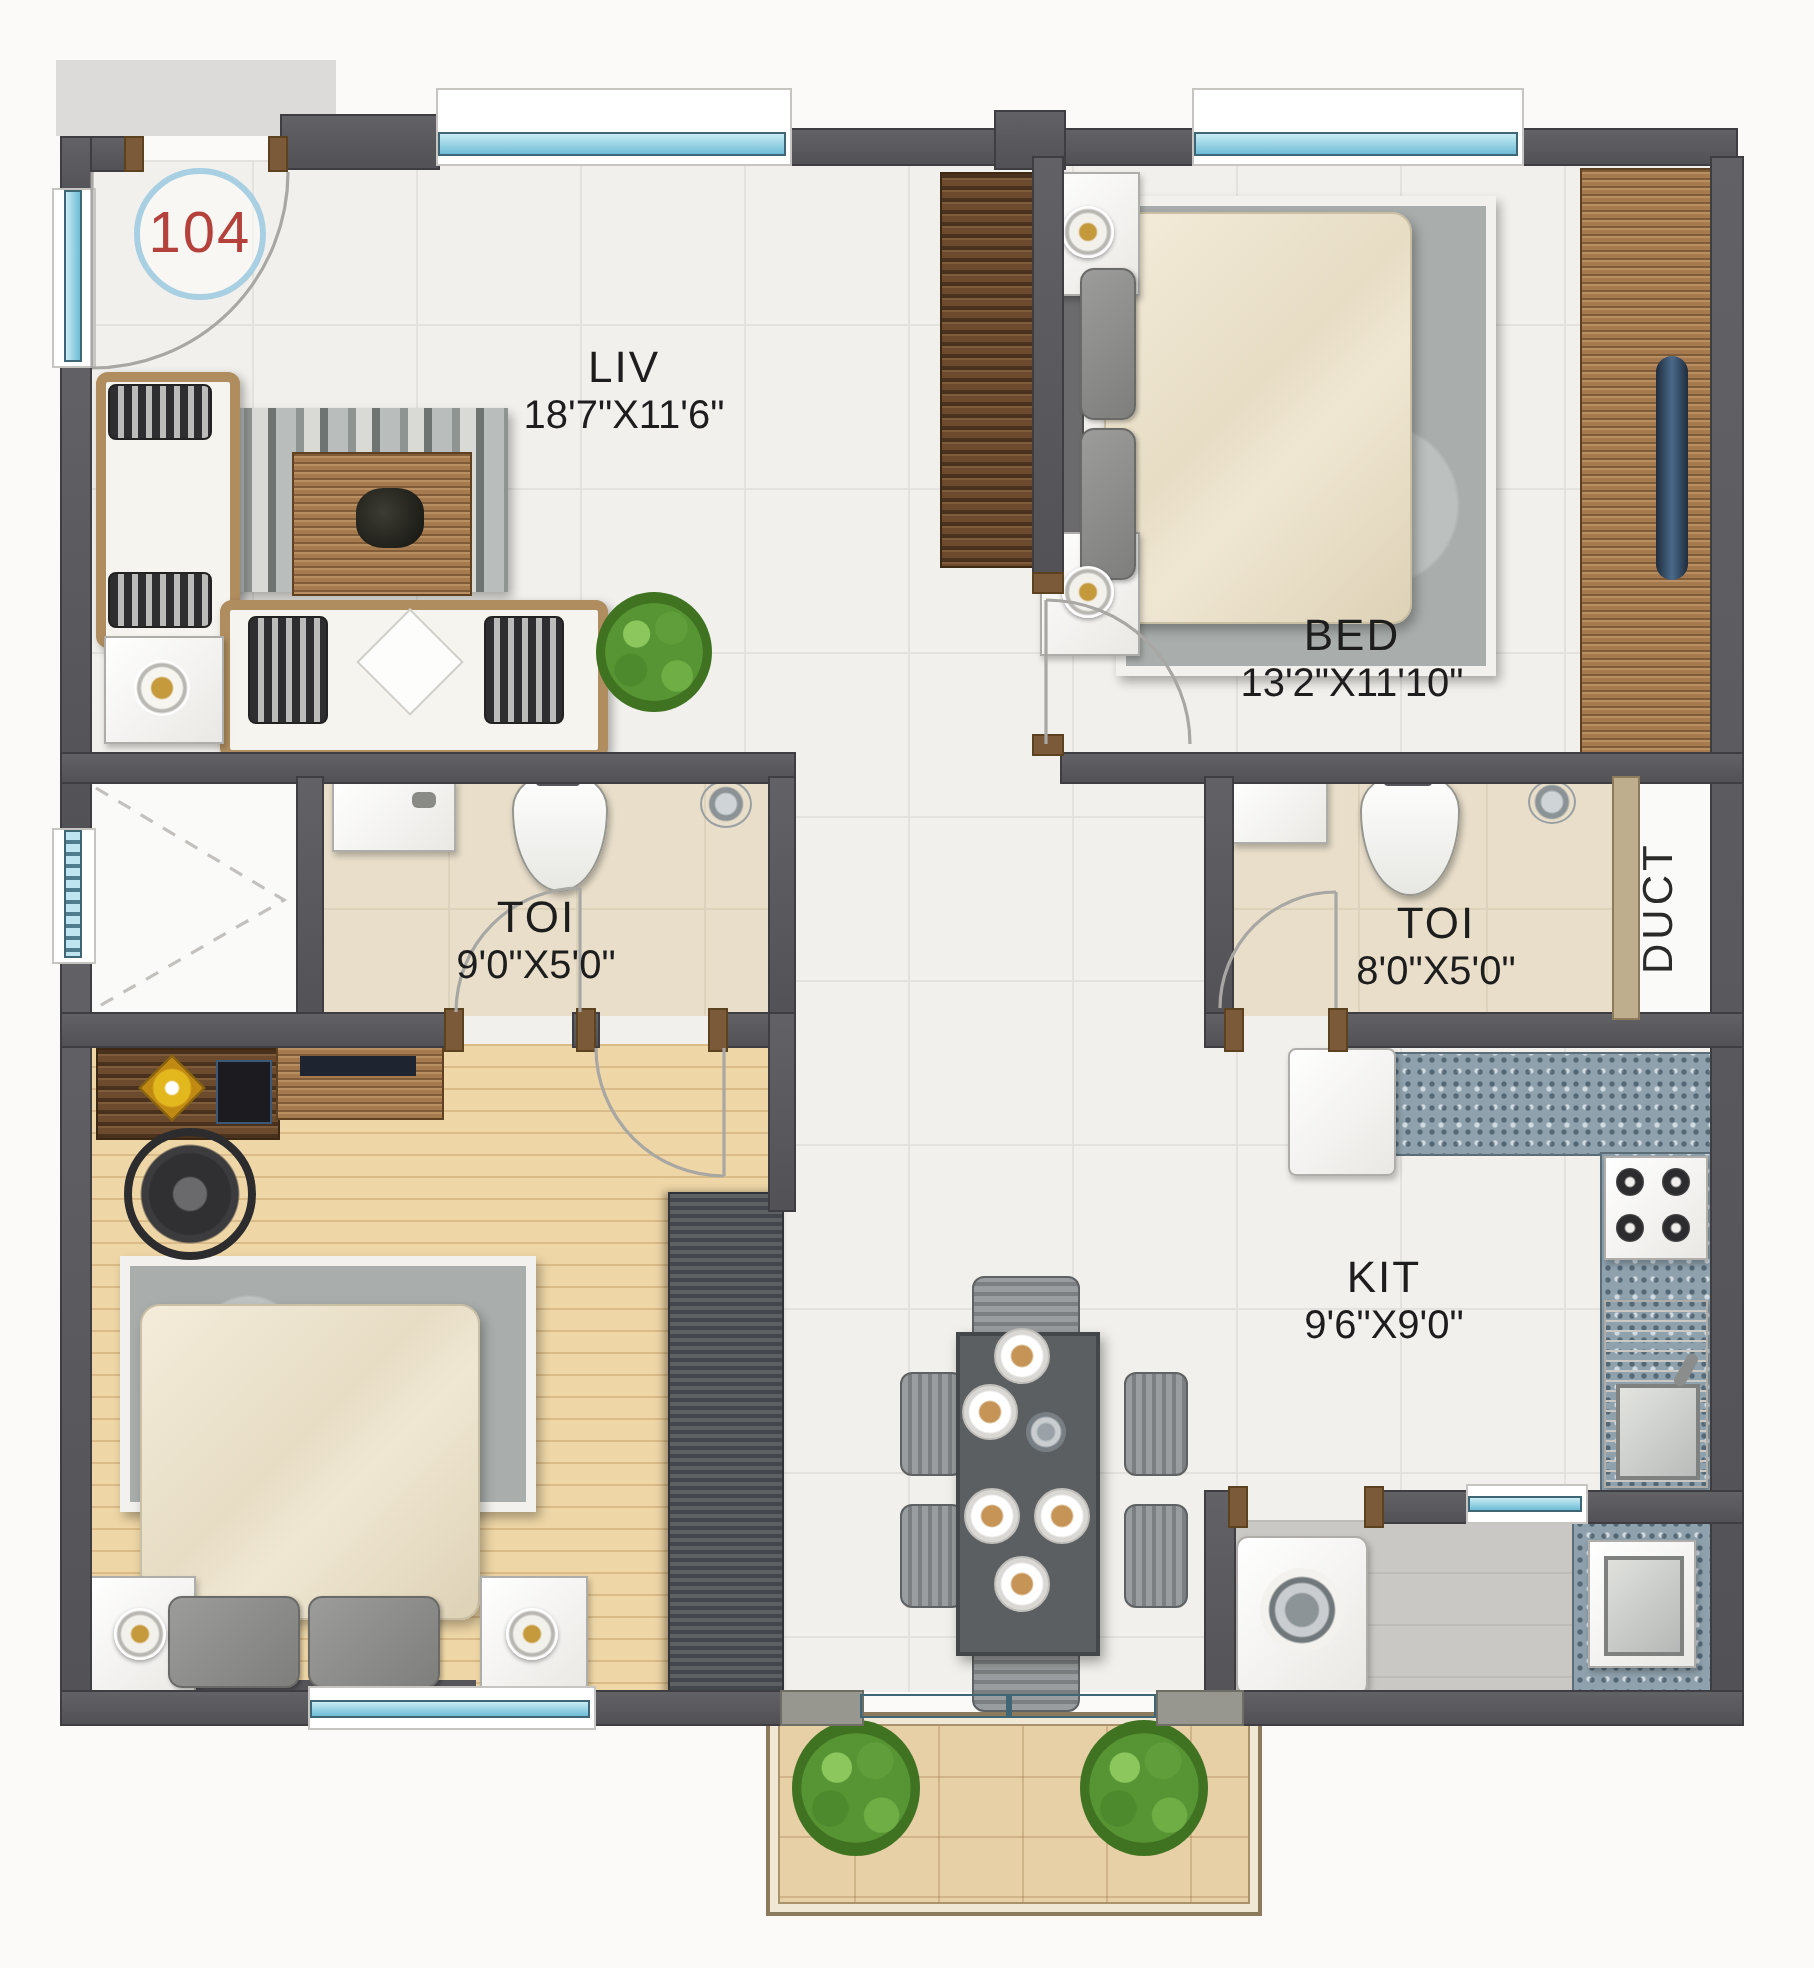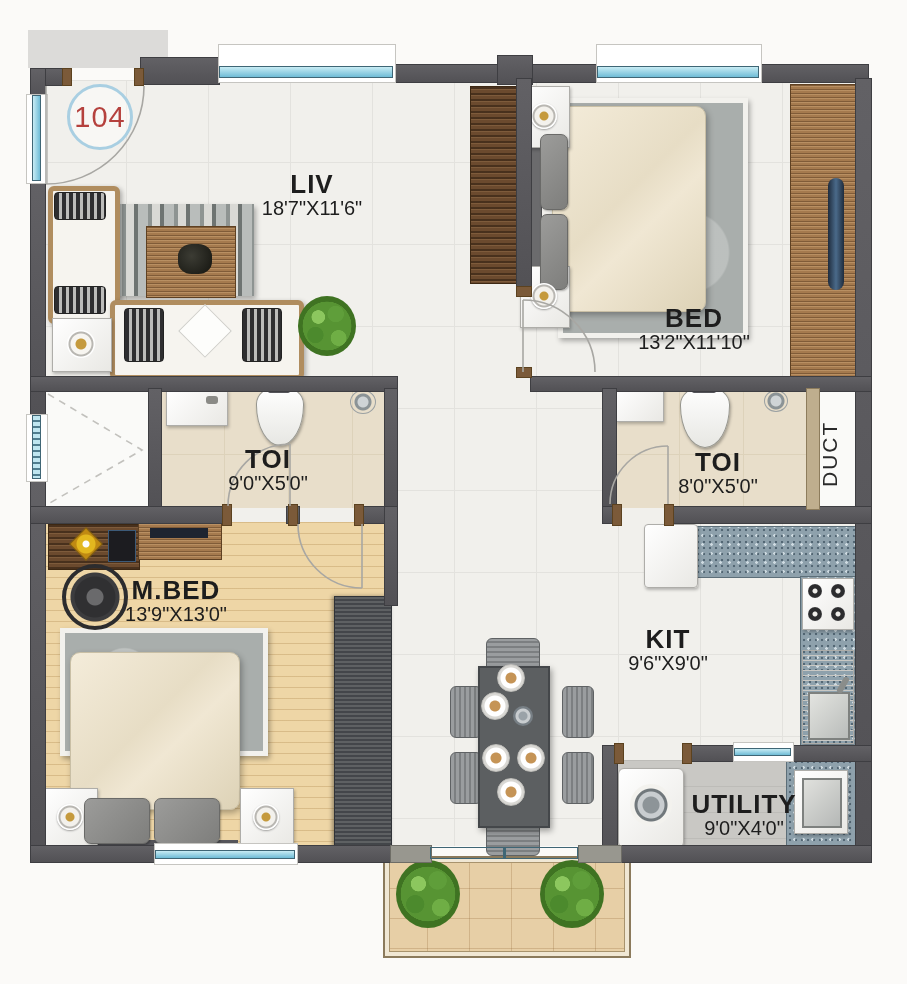--- a/index.html
+++ b/index.html
@@ -26,21 +26,21 @@
   .wall{background:linear-gradient(180deg,#626165,#525155);border:1px solid #3e3e42;z-index:40;}
   .wall-lite{background:#98978f;border:1px solid #6e6d66;z-index:40;}
   .wall-wood{background:#bfae8e;border:1px solid #8d7c5c;z-index:40;}
   .post{background:#7b5a39;border:1px solid #5c421f;z-index:46;}
   .win{background:#ffffff;border:1px solid #c6c5c1;z-index:45;}
   .glass{position:absolute;background:linear-gradient(180deg,#c8ecf4,#6fbcd6);border:1px solid #3f6675;box-sizing:border-box;}
   .glass-v{background:linear-gradient(90deg,#c8ecf4,#6fbcd6);}
   .glass-rungs{background:repeating-linear-gradient(180deg,#bfe6f0 0 4px,#4f7d8e 4px 6px);}
   
   .label{position:absolute;transform:translateX(-50%);text-align:center;color:#1d1d1d;z-index:60;white-space:nowrap;}
-  .rname{font-size:26px;letter-spacing:1px;line-height:24px;font-weight:bold;}
+  .rname{font-size:22px;letter-spacing:1px;line-height:24px;}
   .rdims{font-size:20px;line-height:24px;}
   .label-vert{position:absolute;z-index:60;color:#2a2a2a;font-size:21px;letter-spacing:2px;
     writing-mode:vertical-rl;transform:rotate(180deg);}
   .unit-circle{position:absolute;width:60px;height:60px;border-radius:50%;border:3px solid #a9cfe2;
     background:rgba(253,253,252,.55);display:flex;align-items:center;justify-content:center;
     color:#b5413d;font-size:29px;letter-spacing:1px;z-index:70;}
   
   .wood{background-color:#a57a4e;
     background-image:repeating-linear-gradient(180deg,rgba(60,35,15,.35) 0 1px,rgba(255,220,170,.22) 1px 2px,transparent 2px 4px);
     border:1px solid #5f4122;z-index:22;}
@@ -288,41 +288,33 @@
   </svg>
 
   <div class="unit-circle" style="left:67px;top:84px;">
     <span>104</span>
   </div>
 
   <div class="label" style="left:312px;top:172px;">
     <div class="rname">LIV</div>
     <div class="rdims">18'7"X11'6"</div>
   </div>
-  <div class="label" style="left:694px;top:306px;">
+  <div class="label" style="left:676px;top:306px;">
     <div class="rname">BED</div>
     <div class="rdims">13'2"X11'10"</div>
   </div>
   <div class="label" style="left:268px;top:447px;">
     <div class="rname">TOI</div>
     <div class="rdims">9'0"X5'0"</div>
   </div>
   <div class="label" style="left:718px;top:450px;">
     <div class="rname">TOI</div>
     <div class="rdims">8'0"X5'0"</div>
   </div>
   <div class="label-vert" style="left:818px;top:406px;height:96px;width:30px;text-align:center;">
     <span>DUCT</span>
   </div>
-  <div class="label" style="left:176px;top:578px;">
-    <div class="rname">M.BED</div>
-    <div class="rdims">13'9"X13'0"</div>
-  </div>
-  <div class="label" style="left:668px;top:627px;">
+  <div class="label" style="left:692px;top:627px;">
     <div class="rname">KIT</div>
     <div class="rdims">9'6"X9'0"</div>
   </div>
-  <div class="label" style="left:744px;top:792px;">
-    <div class="rname">UTILITY</div>
-    <div class="rdims">9'0"X4'0"</div>
-  </div>
 
 </div>
 
 </body></html>

